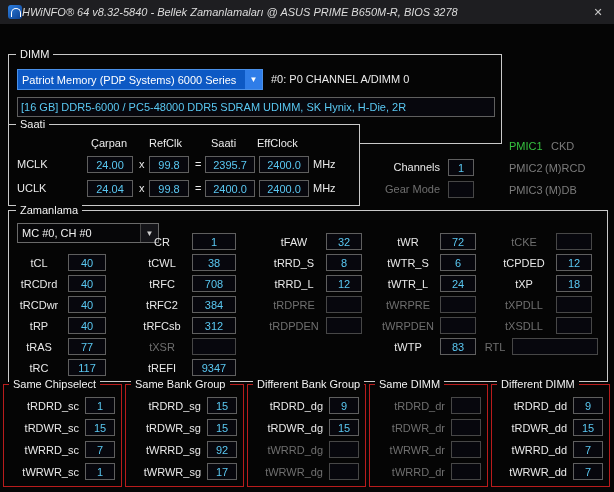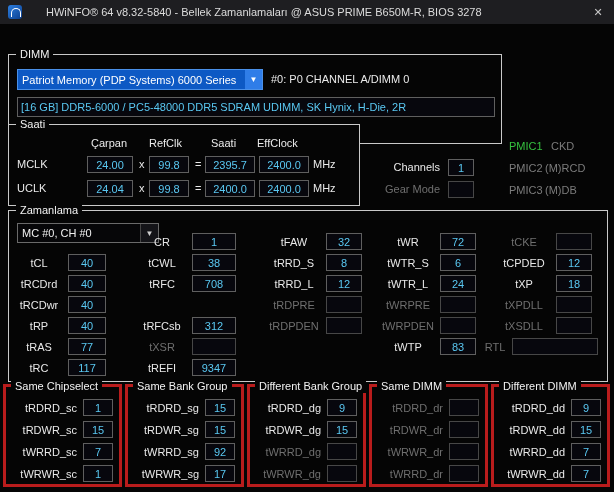--- a/index.html
+++ b/index.html
@@ -6,21 +6,21 @@
   #app{position:relative;width:614px;height:492px;background:#050505;overflow:hidden;
        font-family:"Liberation Sans",sans-serif;font-size:11px;color:#e8e8e8;}
 
   
   .titlebar{position:absolute;left:0;top:0;width:614px;height:24px;background:#1e1e21;
             display:flex;align-items:center;}
   .appicon{width:14px;height:14px;margin-left:8px;border-radius:3px;
            background:linear-gradient(135deg,#2d7fe0,#0b3f8f);position:relative;}
   .appicon::after{content:"";position:absolute;left:3px;top:3px;width:8px;height:8px;
                   border:1.5px solid #ffffff;border-bottom:none;border-radius:8px 8px 0 0;}
-  .title-text{margin-left:24px;color:#dcdcdc;white-space:nowrap;}
+  .title-text{margin-left:0;color:#dcdcdc;white-space:nowrap;font-style:italic;}
   .close-btn{position:absolute;right:6px;top:3px;width:20px;height:18px;display:flex;
              align-items:center;justify-content:center;color:#c8c8c8;cursor:default;}
 
   
   .group{position:absolute;border:1px solid #c9c9c9;background:#050505;}
   .glabel{position:absolute;top:-8px;left:7px;background:#050505;padding:0 4px;
           color:#f2f2f2;line-height:14px;white-space:nowrap;}
 
   
   .vbox{background:#07070d;border:1px solid #5f5f5f;color:#5ac8f2;height:17px;
@@ -51,21 +51,21 @@
   .tcell.dim .tbox{border-color:#474747;}
   .r0{top:22px}.r1{top:43px}.r2{top:64px}.r3{top:85px}.r4{top:106px}.r5{top:127px}.r6{top:148px}
   .c1{left:6px}  .c1 .tlabel{width:48px} .c1 .tbox{width:38px}
   .c2{left:128px}.c2 .tlabel{width:50px} .c2 .tbox{width:44px}
   .c3{left:258px}.c3 .tlabel{width:54px}
   .c4{left:372px}.c4 .tlabel{width:54px}
   .c5{left:488px}.c5 .tlabel{width:54px}
   .crtl{left:474px}.crtl .tlabel{width:24px}.crtl .tbox{width:86px}
 
   
-  .bg{position:absolute;top:384px;width:119px;height:103px;border:3px solid #b91c1c;
+  .bg{position:absolute;top:384px;width:119px;height:103px;border:1px solid #b91c1c;
       background:#050505;box-sizing:border-box;}
   .bg .glabel{top:-8px;left:5px;}
   .brow{display:flex;align-items:center;margin:5px 6px 0 4px;height:17px;}
   .brow:first-of-type{margin-top:12px;}
   .blabel{flex:1;text-align:right;padding-right:6px;color:#e8e8e8;white-space:nowrap;}
   .bbox{width:30px;}
   .brow.dim .blabel{color:#6f6f6f;}
   .brow.dim .bbox{border-color:#474747;}
 
   .green{color:#35c13f;}
@@ -196,20 +196,24 @@
       </div>
     <div class="tcell c5 r2">
         <span class="tlabel">tXP</span>
         <span class="vbox tbox">18</span>
       </div>
 
     <div class="tcell c1 r3">
         <span class="tlabel">tRCDwr</span>
         <span class="vbox tbox">40</span>
       </div>
+    <div class="tcell c2 r3">
+        <span class="tlabel">tRFC2</span>
+        <span class="vbox tbox">384</span>
+      </div>
     <div class="tcell c3 r3 dim">
         <span class="tlabel">tRDPRE</span>
         <span class="vbox tbox"></span>
       </div>
     <div class="tcell c4 r3 dim">
         <span class="tlabel">tWRPRE</span>
         <span class="vbox tbox"></span>
       </div>
     <div class="tcell c5 r3 dim">
         <span class="tlabel">tXPDLL</span>

